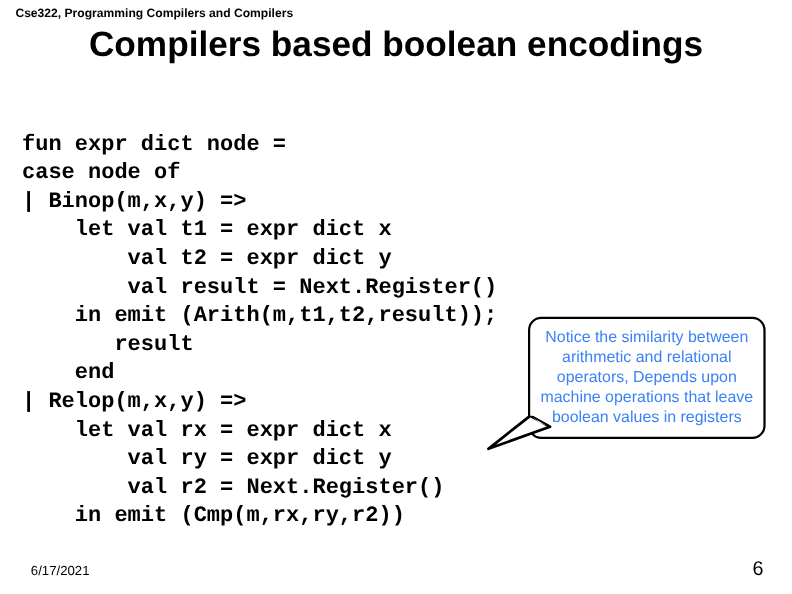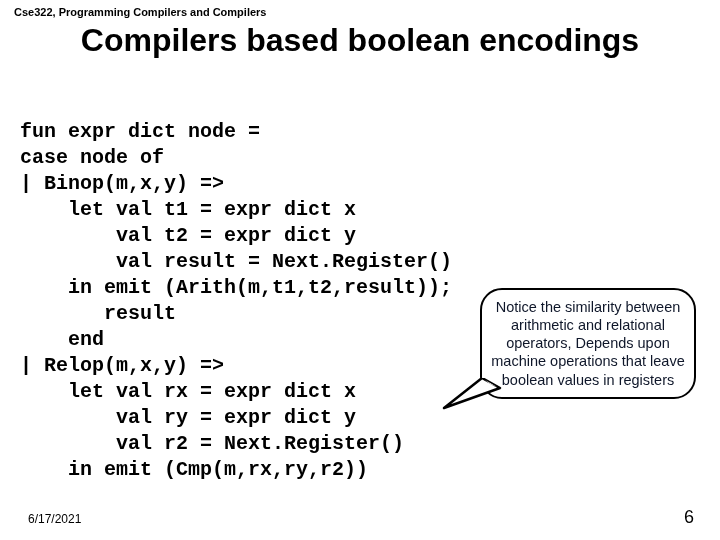--- a/index.html
+++ b/index.html
@@ -41,27 +41,27 @@
     color: #000;
     white-space: pre;
     margin-top: 37px;
   }
   .callout {
     position: absolute;
     top: 288px;
     left: 480px;
     width: 200px;
     border: 2.5px solid #000;
-    border-radius: 22px;
+    border-radius: 12px;
     background: #fff;
     padding: 8px 6px;
     font-size: 14.5px;
     text-align: center;
     line-height: 1.25;
-    color: #0f172a;
+    color: #3b82f6;
   }
   .callout-tail {
     position: absolute;
     top: 378px;
     left: 442px;
     width: 0;
     height: 0;
   }
   .callout-tail svg {
     position: absolute;

